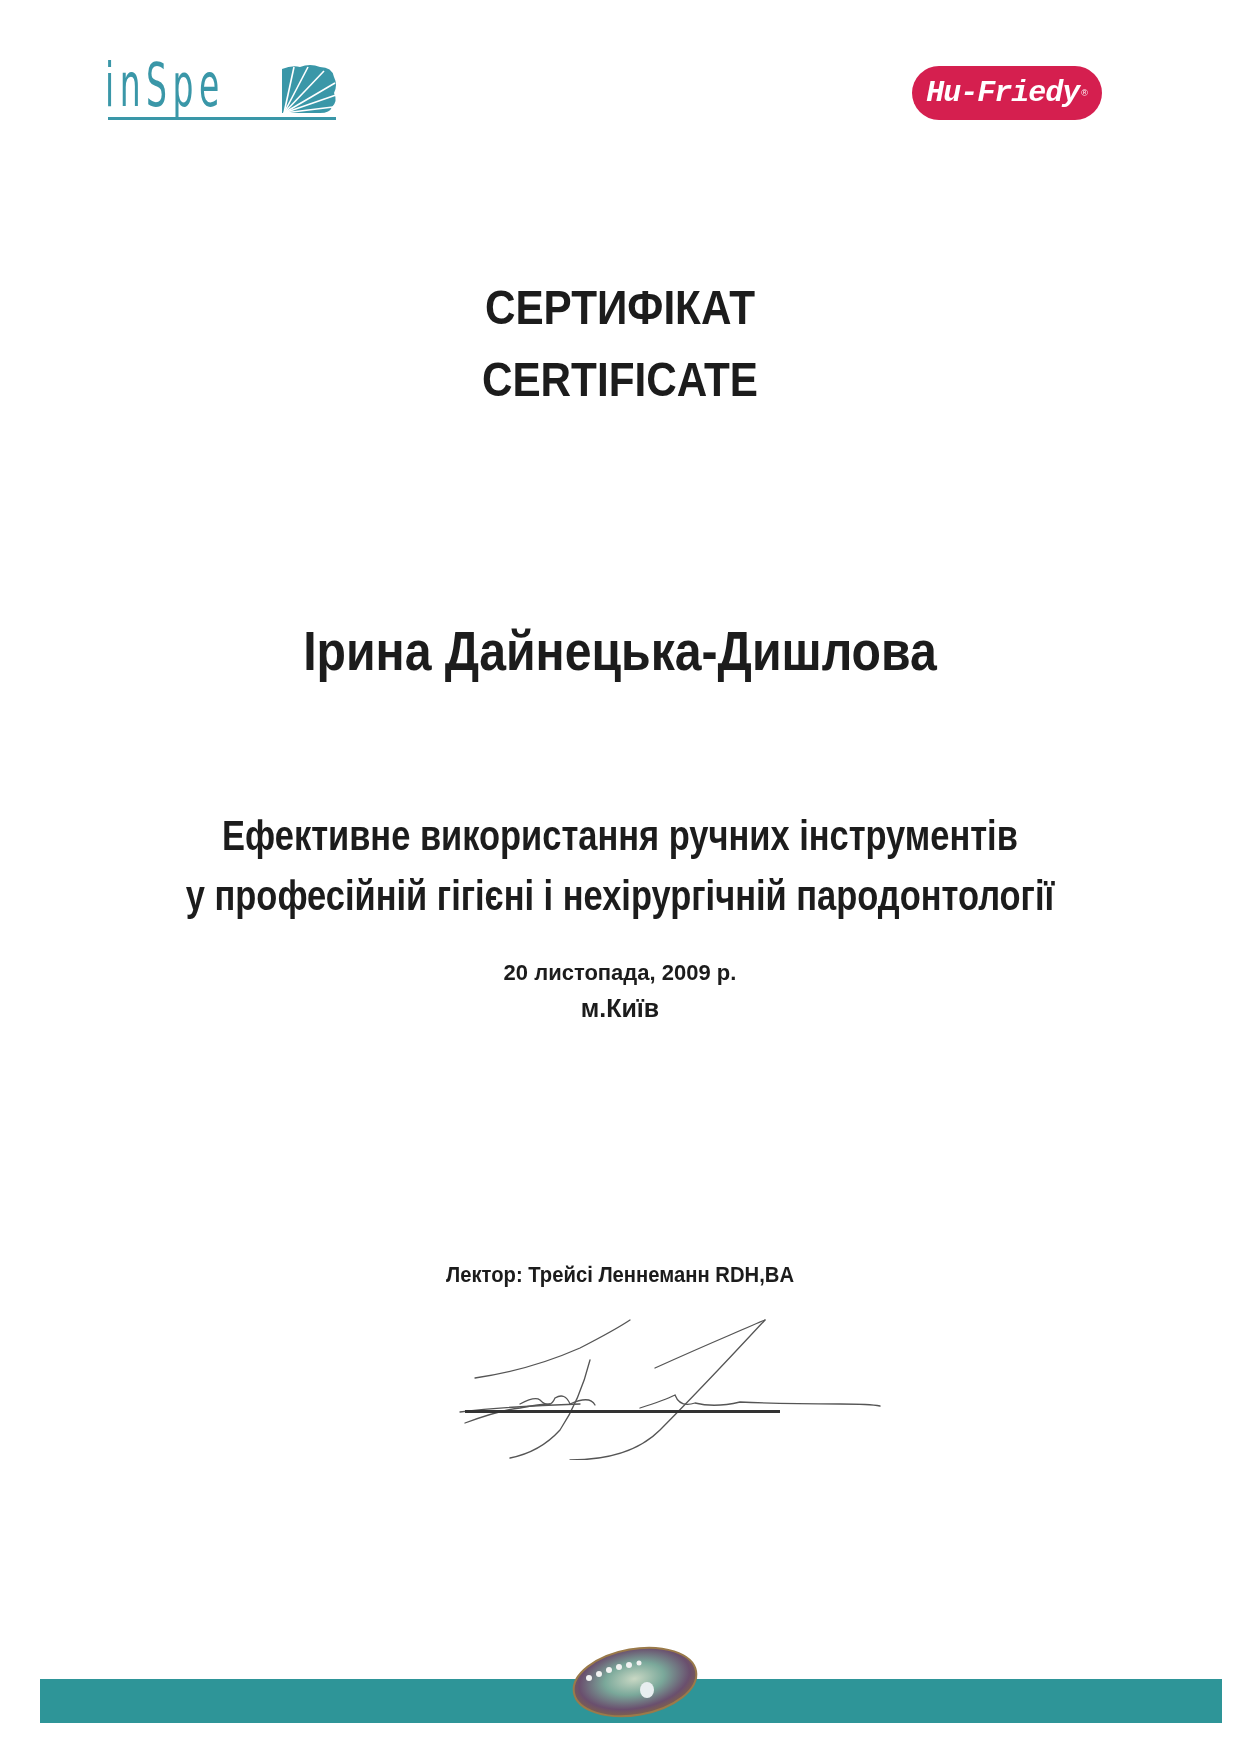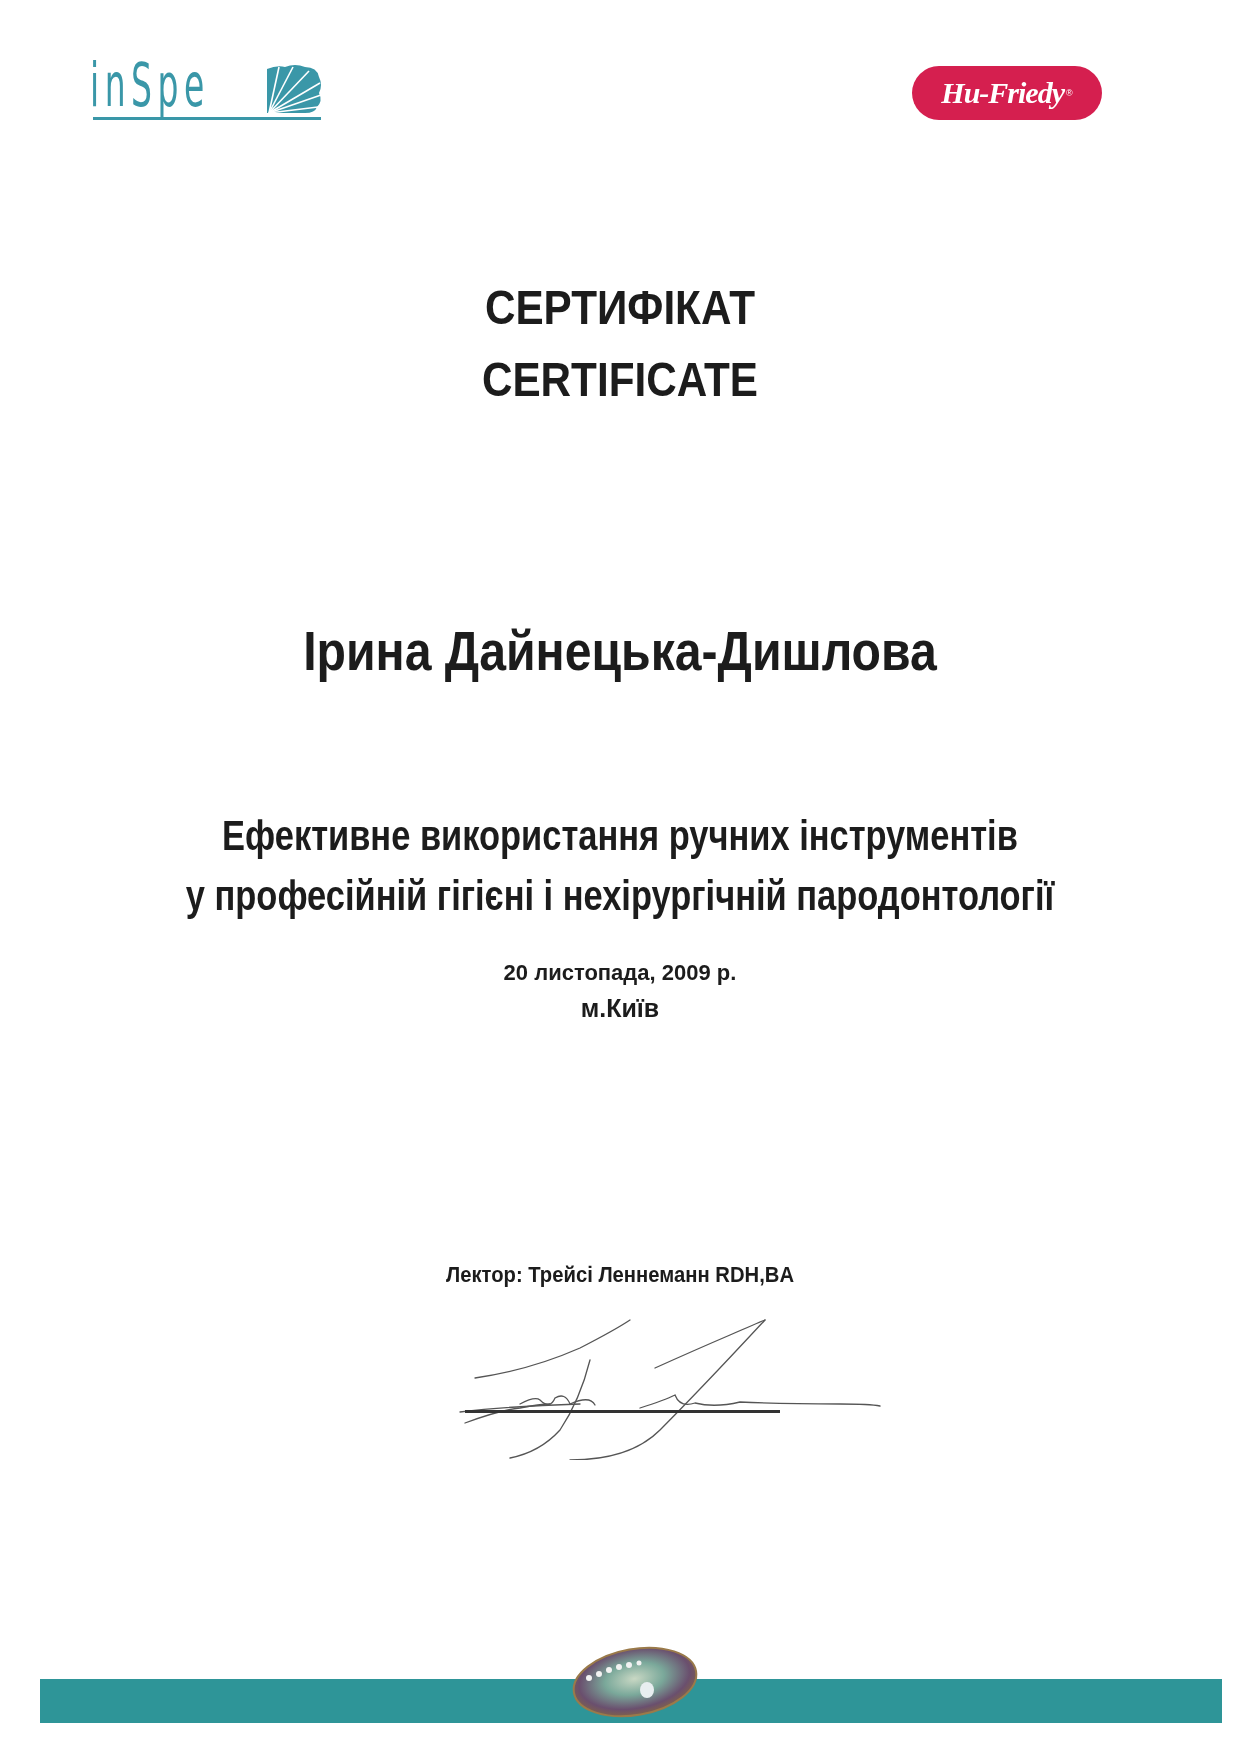--- a/index.html
+++ b/index.html
@@ -3,38 +3,38 @@
 <meta charset="utf-8">
 <style>
   html, body { margin: 0; padding: 0; }
   body {
     width: 1240px; height: 1754px; background: #ffffff;
     position: relative; overflow: hidden;
     font-family: "Liberation Sans", sans-serif; color: #1c1c1c;
   }
   .abs { position: absolute; }
   
-  #inspe-logo { left: 90px; top: 55px; width: 240px; height: 75px; text-decoration: underline; }
+  #inspe-logo { left: 105px; top: 55px; width: 240px; height: 75px; text-decoration: underline; }
   #inspe-text {
     position: absolute; left: 0; top: 0;
     font-family: "DejaVu Sans", sans-serif; font-size: 60px; letter-spacing: 10px;
     color: #3a97a8; transform: scaleX(0.55); transform-origin: left top;
     line-height: 60px; font-weight: normal;
   }
   #inspe-underline { position: absolute; left: 3px; top: 62px; width: 228px; height: 3px; background: #3a97a8; }
   #inspe-shell { position: absolute; left: 175px; top: 8px; width: 58px; height: 52px; }
 
   
   #hufriedy-logo {
     left: 912px; top: 66px; width: 190px; height: 54px; border-radius: 27px;
     background: #d51f4f; display: flex; align-items: center; justify-content: center;
   }
   #hufriedy-text {
     color: #ffffff; font-weight: bold; font-style: italic; font-size: 30px;
-    letter-spacing: -1px; font-family: Liberation Serif, serif;
+    letter-spacing: -1px; font-family: Liberation Mono, monospace;
   }
   #hufriedy-reg { color: #fff; font-size: 9px; vertical-align: top; margin-left: 2px; }
 
   .center-line { left: 0; width: 1240px; text-align: center; font-weight: bold; }
   #title-ua, #title-en { font-size: 48px; letter-spacing: 0px; transform: scaleX(0.88); }
   #title-ua { top: 280px; }
   #title-en { top: 352px; }
   #recipient-name { top: 618px; font-size: 56px; transform: scaleX(0.86); }
   #course-line-1 { top: 812px; font-size: 42px; transform: scaleX(0.82); }
   #course-line-2 { top: 872px; font-size: 42px; transform: scaleX(0.82); }

